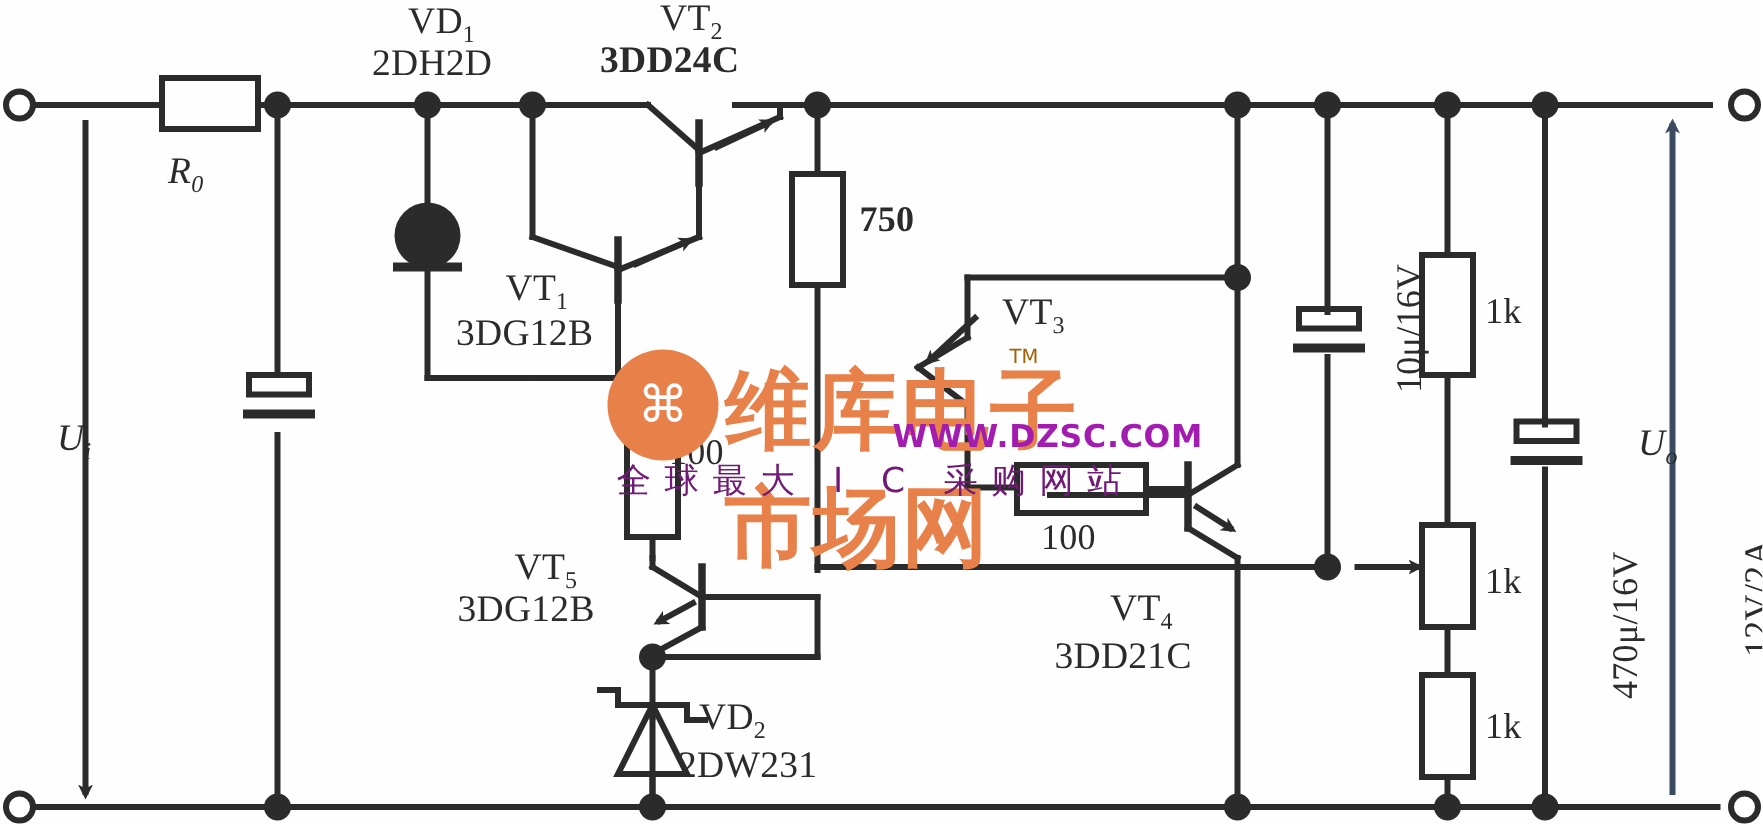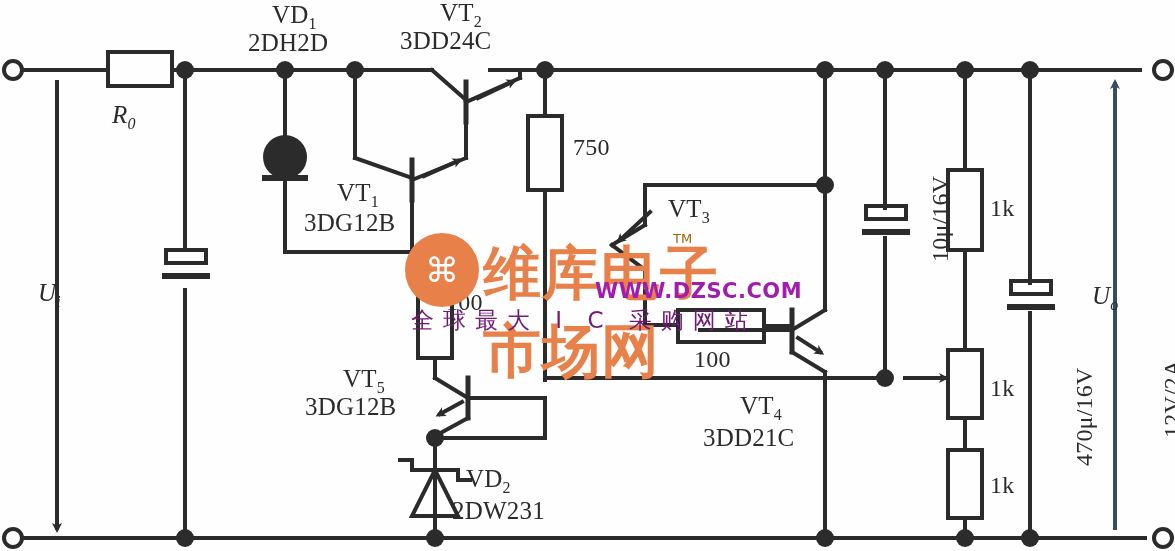--- a/index.html
+++ b/index.html
@@ -279,32 +279,32 @@
   </svg>
 
   <div class="lbl lbl-main" style="left:272px; top:2px;">
     <span>VD</span><span class="sub">1</span>
   </div>
   <div class="lbl lbl-main" style="left:248px; top:30px;">2DH2D</div>
 
   <div class="lbl lbl-main" style="left:440px; top:0px;">
     <span>VT</span><span class="sub">2</span>
   </div>
-  <div class="lbl lbl-main" style="left:400px; top:28px;">3DD24C</div>
+  <div class="lbl lbl-main" style="left:400px; top:28px;font-weight:bold;">3DD24C</div>
 
   <div class="lbl lbl-main ital" style="left:112px; top:102px;">
     <span>R</span><span class="sub">0</span>
   </div>
 
   <div class="lbl lbl-main" style="left:337px; top:180px;">
     <span>VT</span><span class="sub">1</span>
   </div>
   <div class="lbl lbl-main" style="left:304px; top:210px;">3DG12B</div>
 
-  <div class="lbl lbl-val" style="left:573px; top:135px;">750</div>
+  <div class="lbl lbl-val" style="left:573px; top:135px;font-weight:bold;">750</div>
 
 
   <div class="lbl lbl-val" style="left:446px; top:290px;">100</div>
 
   <div class="lbl lbl-main" style="left:343px; top:366px;text-align:right;">
     <span>VT</span><span class="sub">5</span>
   </div>
   <div class="lbl lbl-main" style="left:305px; top:394px;">3DG12B</div>
 
   <div class="lbl lbl-main" style="left:466px; top:466px;">

